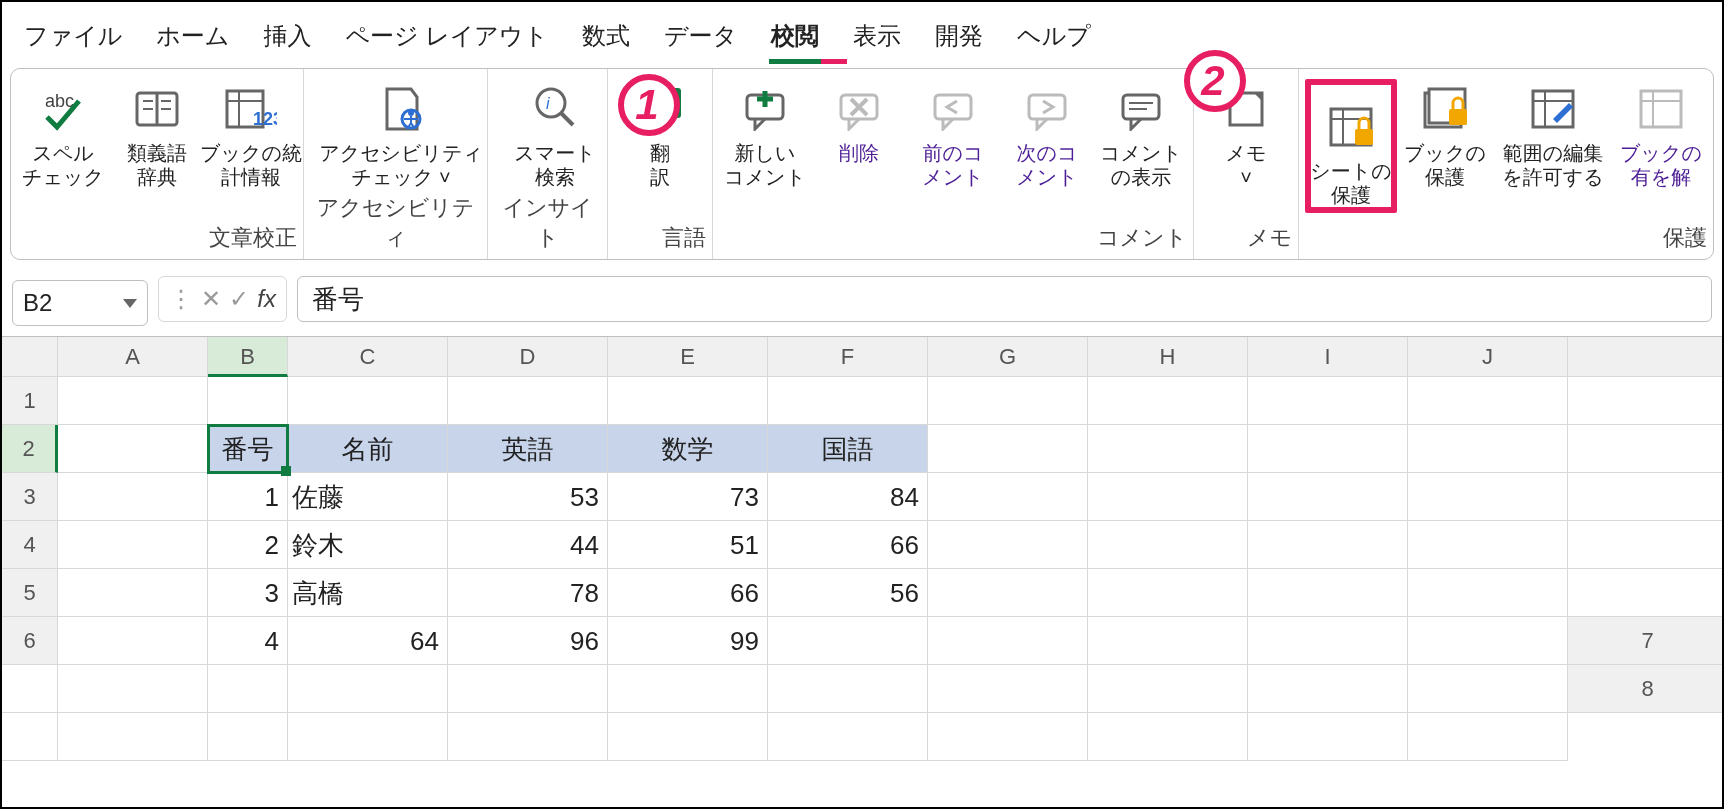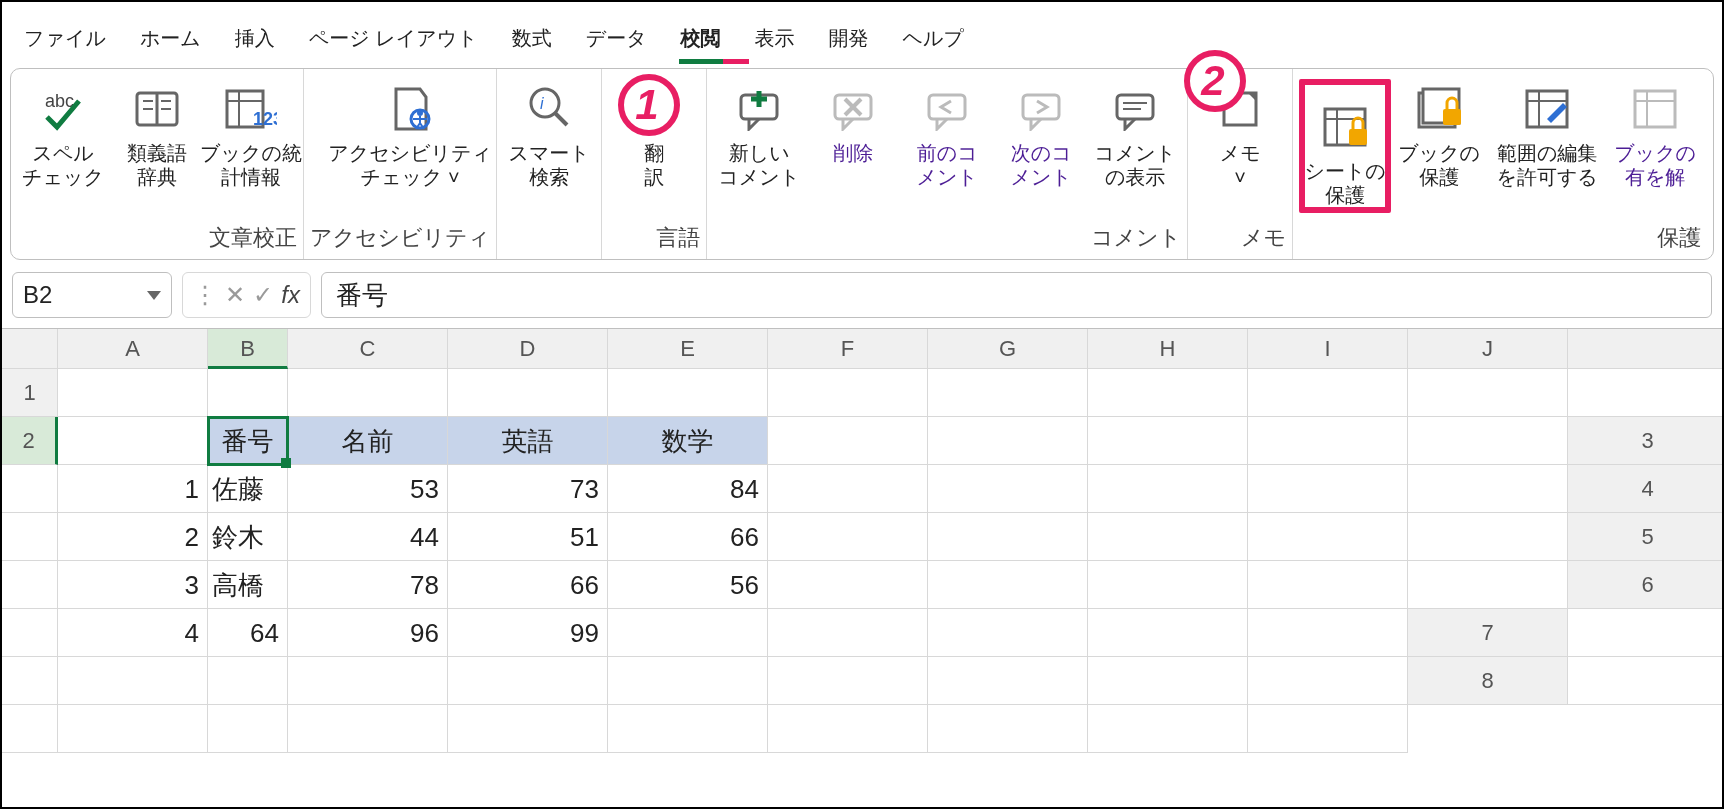--- a/index.html
+++ b/index.html
@@ -20,21 +20,21 @@
   .tabs {
     display: flex;
     align-items: flex-end;
     gap: 30px;
     padding: 14px 20px 0 20px;
     height: 62px;
     background: #fff;
   }
   .tab {
     padding: 6px 2px 12px 2px;
-    font-size: 20px;
+    font-size: 24px;
     cursor: pointer;
     position: relative;
     white-space: nowrap;
   }
   .tab.active {
     font-weight: 700;
   }
   .tab.active::after {
     content: "";
     position: absolute;
@@ -136,27 +136,28 @@
   
   .fbar {
     display: flex;
     align-items: center;
     gap: 10px;
     padding: 12px 10px 10px 10px;
   }
   .namebox {
     border: 1px solid #bfbfbf;
     border-radius: 6px;
-    width: 160px;
+    width: 136px;
     height: 46px;
     display: flex;
     align-items: center;
     justify-content: space-between;
     padding: 0 10px;
     font-size: 24px;
+    margin-top: 8px;
   }
   .fx-btns {
     display: flex;
     align-items: center;
     gap: 8px;
     font-size: 24px;
     color: #9a9a9a;
     border:1px solid #d8d8d8;
     border-radius:6px;
     height:46px;
@@ -329,20 +330,21 @@
               <svg width="44" height="48">
                 <circle cx="18" cy="18" r="14" fill="none" stroke="#666" stroke-width="3"></circle>
                 <line x1="28" y1="28" x2="40" y2="40" stroke="#666" stroke-width="4"></line>
                 <text x="13" y="24" font-size="16" fill="#2E6FD3" font-style="italic">i</text>
               </svg>
             </div>
             <div class="lbl">スマート</div>
             <div class="lbl2">検索</div>
           </div>
         </div>
+        <div class="group-label">インサイト</div>
       </div>
       <div class="group">
         <div class="group-buttons">
           <div class="rbtn">
             <div class="icon-slot">
               <svg width="46" height="46">
                 <rect x="2" y="8" width="26" height="30" rx="3" fill="#2E6FD3"></rect>
                 <rect x="18" y="2" width="26" height="30" rx="3" fill="#107C41"></rect>
                 <text x="7" y="30" font-size="16" fill="#fff">a</text>
                 <text x="24" y="22" font-size="16" fill="#fff">あ</text>
@@ -528,20 +530,21 @@
     <div class="cell"></div>
     <div class="cell"></div>
     <div class="cell"></div>
     <div class="cell"></div>
     <div class="rcell sel">2</div>
     <div class="cell"></div>
     <div class="cell hdr active" style="position: relative;">番号<div class="fill-handle"></div></div>
     <div class="cell hdr">名前</div>
     <div class="cell hdr">英語</div>
     <div class="cell hdr">数学</div>
+    <div class="cell hdr">国語</div>
     <div class="cell"></div>
     <div class="cell"></div>
     <div class="cell"></div>
     <div class="cell"></div>
     <div class="cell"></div>
     <div class="rcell">3</div>
     <div class="cell"></div>
     <div class="cell num">1</div>
     <div class="cell txt-left">佐藤</div>
     <div class="cell num">53</div>

